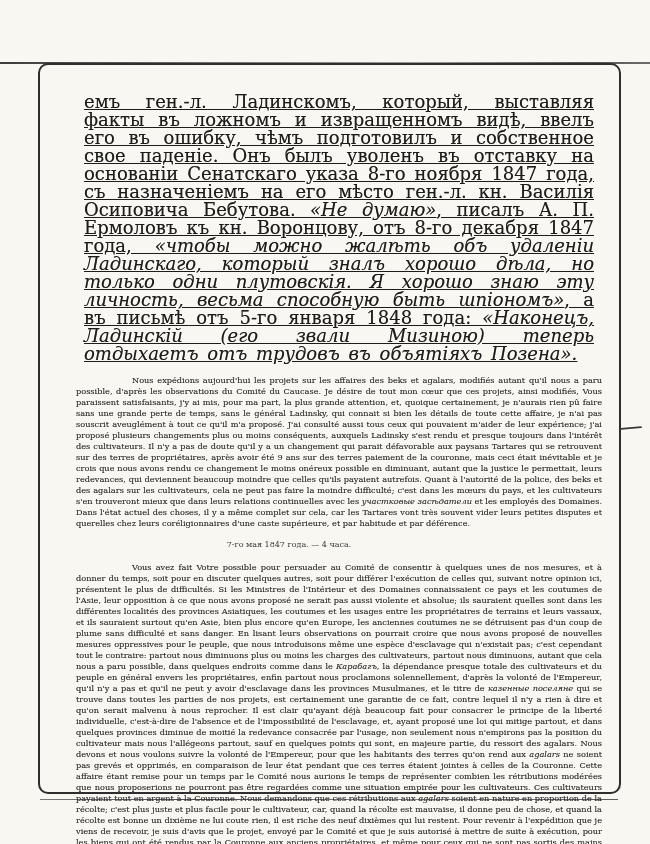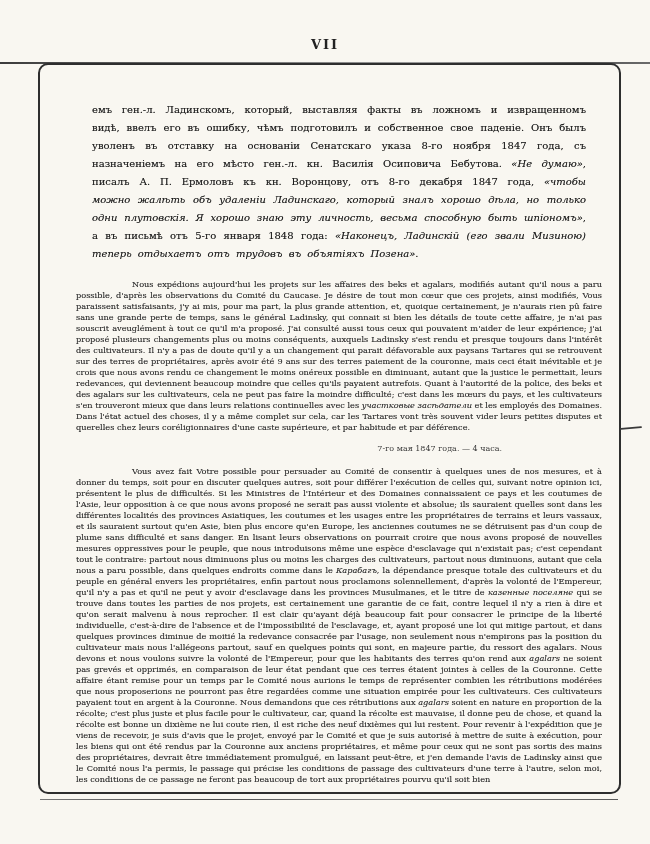--- a/index.html
+++ b/index.html
@@ -43,52 +43,52 @@
     width:22px; height:2px;
     background:#3a3a3a;
     transform:rotate(-5deg);
     border-radius:1px;
   }
   .content {
     position:absolute; left:76px; top:85px;
     width:526px;
   }
   .ru {
-    margin:16px;
-    font-size:10px; line-height:18px;
+    margin:8px;
+    font-size:18px; line-height:18px;
     text-align:justify;
     word-spacing:3px;
     color:#1c1c1c;
     text-shadow:0 0 0.4px rgba(0,0,0,0.45);
+    text-decoration:underline;
   }
   .ru.indent { text-indent:26px; margin-top:2px; }
   .it { font-style:italic; }
   .letter-date {
     font-size:8px; line-height:10px;
     text-align:right;
     color:#3a3a3a;
     margin:0;
   }
   .letter-date.d1 { margin-top:15px; padding-right:38px; }
-  .letter-date.d2 { margin-top:11px; padding-right:100px; }
+  .letter-date.d2 { margin-top:11px; padding-right:100px;text-align:center; }
   .fr {
     margin:12px 0 0 0;
     font-size:8.2px; line-height:11px;
     text-align:justify;
     text-indent:56px;
     color:#333;
     text-shadow:0 0 0.35px rgba(0,0,0,0.4);
   }
 </style>
 </head>
 <body>
 
 <div class="page">
 
-  <div class="page-number">VII</div>
 
   <div class="top-rule"></div>
   <div class="frame"></div>
   <div class="frame-shadow-line"></div>
   <div class="ink-mark"></div>
 
   <div class="content">
 
     <p class="ru"><span>емъ ген.-л. Ладинскомъ, который, выставляя факты въ ложномъ и извращенномъ видѣ, ввелъ его въ ошибку, чѣмъ подготовилъ и собственное свое паденіе. Онъ былъ уволенъ въ отставку на основаніи Сенатскаго указа 8-го ноября 1847 года, съ назначеніемъ на его мѣсто ген.-л. кн. Василія Осиповича Бебутова. </span><span class="it">«Не думаю»</span><span>, писалъ А. П. Ермоловъ къ кн. Воронцову, отъ 8-го декабря 1847 года, </span><span class="it">«чтобы можно жалѣть объ удаленіи Ладинскаго, который зналъ хорошо дѣла, но только одни плутовскія. Я хорошо знаю эту личность, весьма способную быть шпіономъ»</span><span>, а въ письмѣ отъ 5-го января 1848 года: </span><span class="it">«Наконецъ, Ладинскій (его звали Мизиною) теперь отдыхаетъ отъ трудовъ въ объятіяхъ Позена».</span></p>
 

